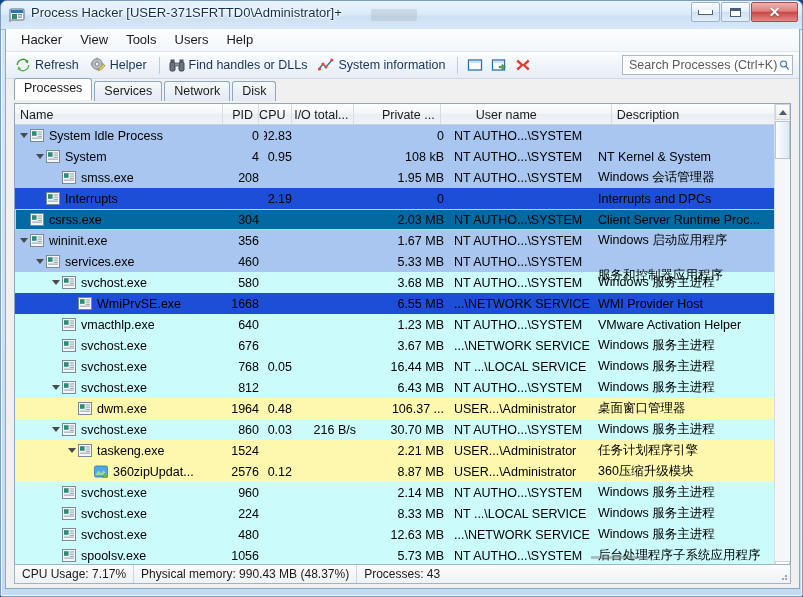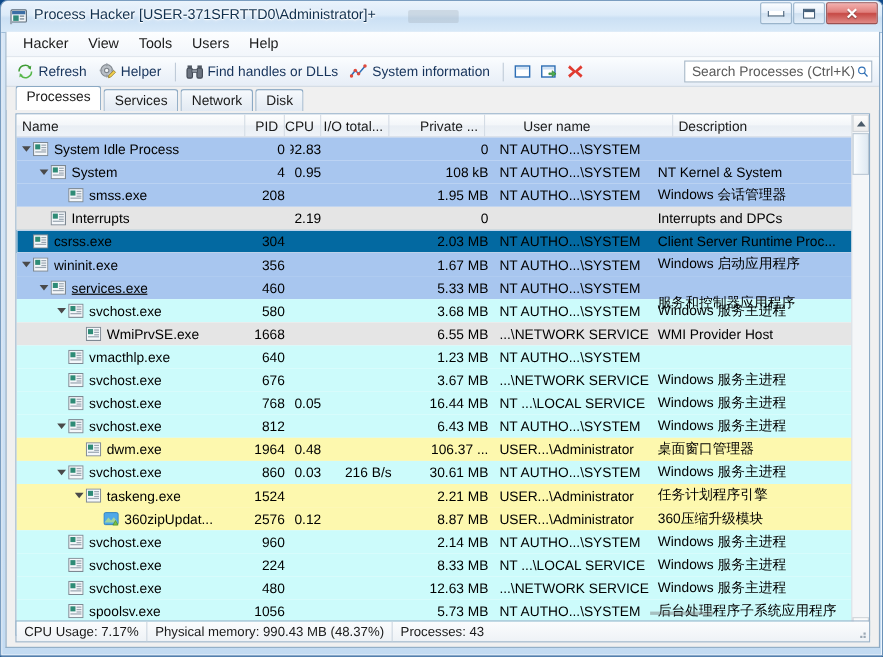--- a/index.html
+++ b/index.html
@@ -189,21 +189,21 @@
   .row {
     height: 21px;
     display: flex;
     box-sizing: border-box;
     align-items: center;
     font-size: 12.5px;
     color: #000;
   }
   .row.c-blue   { background: #a8c6ef; }
   .row.c-hover  { background: #0369a1; box-shadow: inset 0 0 0 1px #bdd2ea; }
-  .row.c-white  { background: #e5e5e5; }
+  .row.c-white  { background: #1d4ed8; }
   .row.c-cyan   { background: #ccfbfb; }
   .row.c-yellow { background: #fdf8ae; }
 
   .cell {
     box-sizing: border-box;
     padding: 0 5px;
     overflow: hidden; white-space: nowrap;
     display: flex; align-items: center;
     height: 21px;
   }
@@ -575,21 +575,21 @@
               <span class="pname">wininit.exe</span>
             </div>
             <div class="cell num" style="width: 37px;">356</div>
             <div class="cell num" style="width: 33px;"></div>
             <div class="cell num" style="width: 64px;"></div>
             <div class="cell num" style="width: 88px;">1.67 MB</div>
             <div class="cell" style="width: 144px;">NT AUTHO...\SYSTEM</div>
             <div class="cell" style="width: 182px;">Windows 启动应用程序</div>
           </div>
           <div class="row c-blue">
-            <div class="cell name" style="width: 212px; text-decoration: underline;">
+            <div class="cell name" style="width: 212px;">
               <span style="display: inline-block; flex: 0 0 16px; width: 16px;"></span>
               <span class="twisty open"></span>
               <span style="display: flex; flex: 0 0 19px;">
                 <svg class="pico" viewBox="0 0 14 13">
                   <rect x="0.5" y="0.5" width="13" height="12" fill="#f4f7fa" stroke="#7d8892" stroke-width="1"></rect>
                   <rect x="2" y="2.2" width="4.6" height="4.6" fill="#2e8b76"></rect>
                   <rect x="7.6" y="2.4" width="4.4" height="1.1" fill="#9aa6b1"></rect>
                   <rect x="7.6" y="4.6" width="4.4" height="1.1" fill="#9aa6b1"></rect>
                   <rect x="7.6" y="6.8" width="4.4" height="1.1" fill="#9aa6b1"></rect>
                   <rect x="2" y="8.6" width="10" height="1.1" fill="#9aa6b1"></rect>
@@ -664,20 +664,21 @@
                   <rect x="2" y="8.6" width="10" height="1.1" fill="#9aa6b1"></rect>
                 </svg>
               </span>
               <span class="pname">vmacthlp.exe</span>
             </div>
             <div class="cell num" style="width: 37px;">640</div>
             <div class="cell num" style="width: 33px;"></div>
             <div class="cell num" style="width: 64px;"></div>
             <div class="cell num" style="width: 88px;">1.23 MB</div>
             <div class="cell" style="width: 144px;">NT AUTHO...\SYSTEM</div>
+            <div class="cell" style="width: 182px;">VMware Activation Helper</div>
           </div>
           <div class="row c-cyan">
             <div class="cell name" style="width: 212px;">
               <span style="display: inline-block; flex: 0 0 32px; width: 32px;"></span>
               <span class="twisty"></span>
               <span style="display: flex; flex: 0 0 19px;">
                 <svg class="pico" viewBox="0 0 14 13">
                   <rect x="0.5" y="0.5" width="13" height="12" fill="#f4f7fa" stroke="#7d8892" stroke-width="1"></rect>
                   <rect x="2" y="2.2" width="4.6" height="4.6" fill="#2e8b76"></rect>
                   <rect x="7.6" y="2.4" width="4.4" height="1.1" fill="#9aa6b1"></rect>
@@ -776,21 +777,21 @@
                   <rect x="7.6" y="4.6" width="4.4" height="1.1" fill="#9aa6b1"></rect>
                   <rect x="7.6" y="6.8" width="4.4" height="1.1" fill="#9aa6b1"></rect>
                   <rect x="2" y="8.6" width="10" height="1.1" fill="#9aa6b1"></rect>
                 </svg>
               </span>
               <span class="pname">svchost.exe</span>
             </div>
             <div class="cell num" style="width: 37px;">860</div>
             <div class="cell num" style="width: 33px;">0.03</div>
             <div class="cell num" style="width: 64px;">216 B/s</div>
-            <div class="cell num" style="width: 88px;">30.61 MB</div>
+            <div class="cell num" style="width: 88px;">30.70 MB</div>
             <div class="cell" style="width: 144px;">NT AUTHO...\SYSTEM</div>
             <div class="cell" style="width: 182px;">Windows 服务主进程</div>
           </div>
           <div class="row c-yellow">
             <div class="cell name" style="width: 212px;">
               <span style="display: inline-block; flex: 0 0 48px; width: 48px;"></span>
               <span class="twisty open"></span>
               <span style="display: flex; flex: 0 0 19px;">
                 <svg class="pico" viewBox="0 0 14 13">
                   <rect x="0.5" y="0.5" width="13" height="12" fill="#f4f7fa" stroke="#7d8892" stroke-width="1"></rect>

